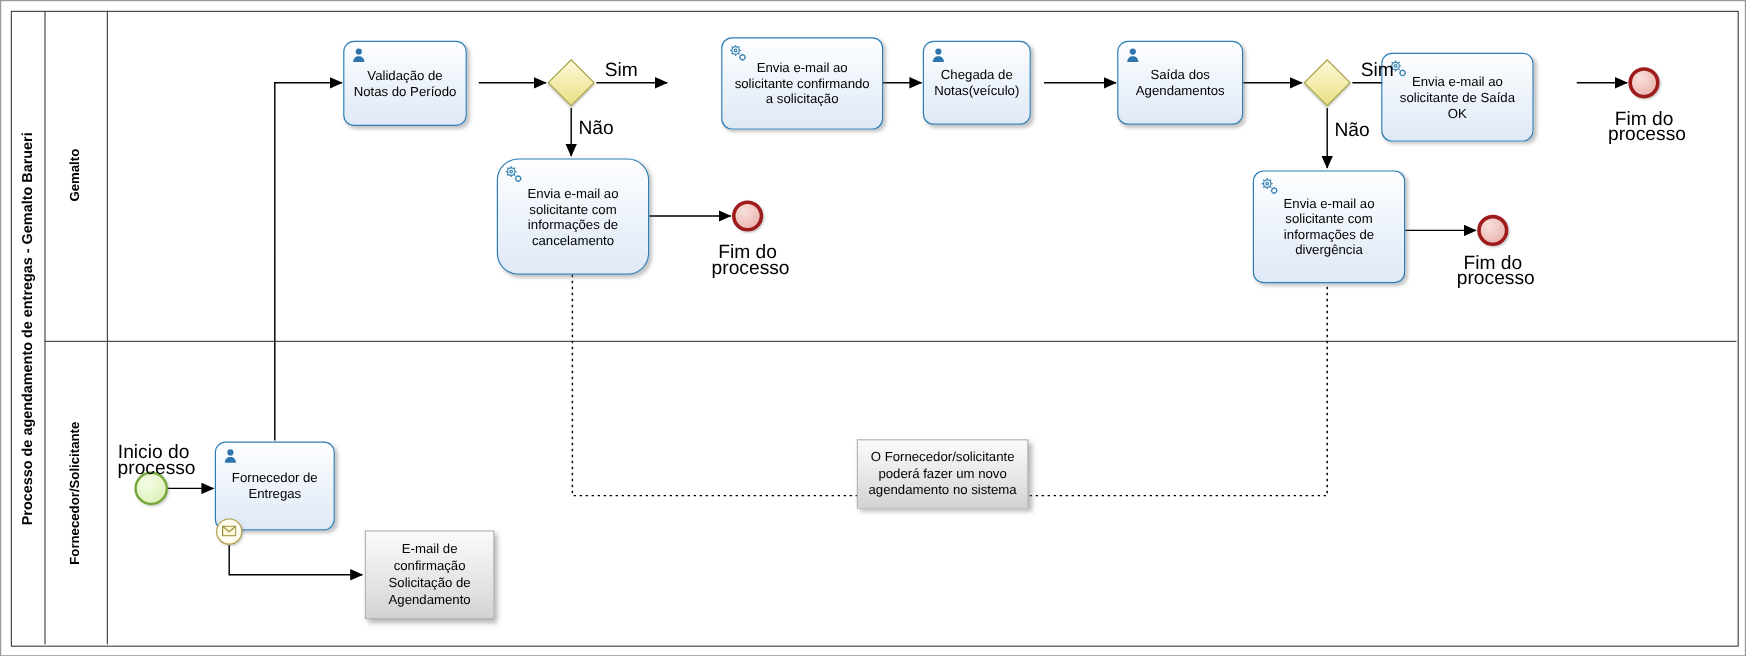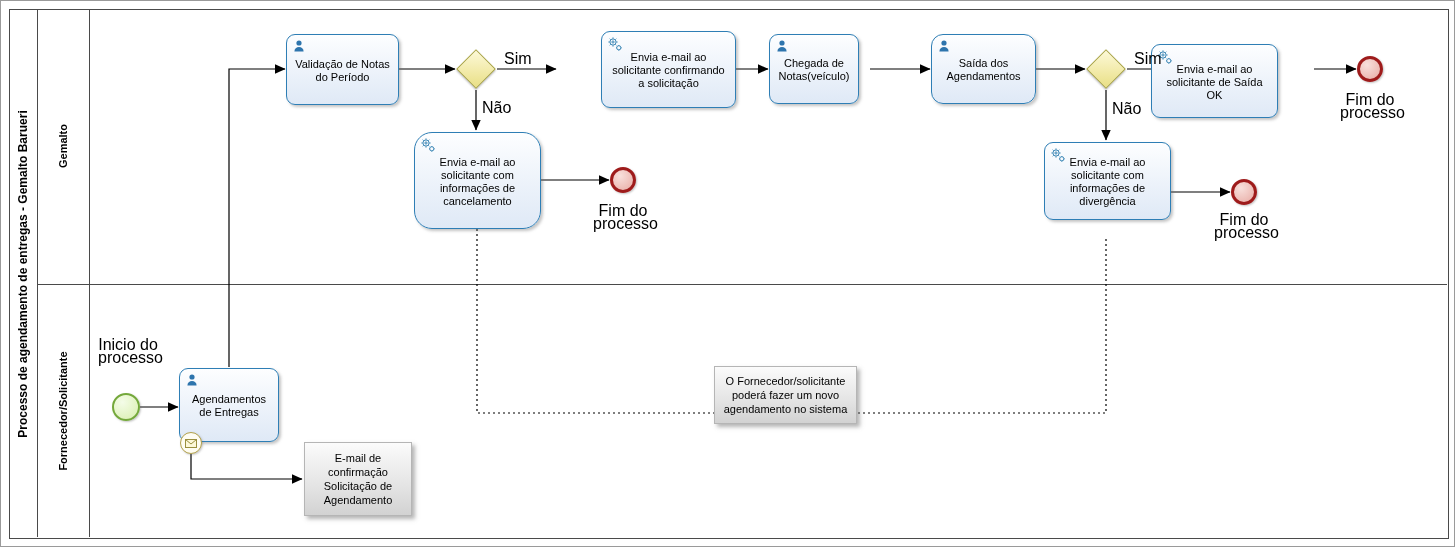--- a/index.html
+++ b/index.html
@@ -89,21 +89,21 @@
       <path d="M1313 68 H1355" marker-end="url(#arrow)"></path>
       <path d="M475 89 V129" marker-end="url(#arrow)"></path>
       <path d="M540 179 H608" marker-end="url(#arrow)"></path>
       <path d="M1105 89 V139" marker-end="url(#arrow)"></path>
       <path d="M1170 191 H1229" marker-end="url(#arrow)"></path>
       <path d="M190 453 V478 H301" marker-end="url(#arrow)"></path>
       <path d="M476 228 V412 H1105 V236" stroke-dasharray="2 3"></path>
     </g>
   </svg>
 
-  <div class="task" style="left:285px;top:33px;width:113px;height:71px;">
+  <div class="task" style="left:285px;top:33px;width:103px;height:71px;">
     <span class="icon">
       <svg width="14" height="14" viewBox="0 0 14 14">
           <circle cx="7" cy="4" r="2.6" fill="#2e75ad"></circle>
           <path d="M2.4 12.6 c0-3.2 2.1-4.7 4.6-4.7 s4.6 1.5 4.6 4.7 z" fill="#2e75ad"></path>
         </svg>
     </span>
     <span>Validação de Notas do Período</span>
   </div>
 
   <div class="task" style="left:556px;top:30px;width:135px;height:77px;margin-left:44px;">
@@ -124,21 +124,21 @@
   <div class="task" style="left:768px;top:33px;width:90px;height:70px;">
     <span class="icon">
       <svg width="14" height="14" viewBox="0 0 14 14">
           <circle cx="7" cy="4" r="2.6" fill="#2e75ad"></circle>
           <path d="M2.4 12.6 c0-3.2 2.1-4.7 4.6-4.7 s4.6 1.5 4.6 4.7 z" fill="#2e75ad"></path>
         </svg>
     </span>
     <span>Chegada de Notas(veículo)</span>
   </div>
 
-  <div class="task" style="left:930px;top:33px;width:105px;height:70px;border-radius:12px;">
+  <div class="task" style="left:930px;top:33px;width:105px;height:70px;">
     <span class="icon">
       <svg width="14" height="14" viewBox="0 0 14 14">
           <circle cx="7" cy="4" r="2.6" fill="#2e75ad"></circle>
           <path d="M2.4 12.6 c0-3.2 2.1-4.7 4.6-4.7 s4.6 1.5 4.6 4.7 z" fill="#2e75ad"></path>
         </svg>
     </span>
     <span>Saída dos Agendamentos</span>
   </div>
 
   <div class="task" style="left:1150px;top:31px;width:127px;height:74px;margin-top:12px;">
@@ -164,21 +164,21 @@
             <circle cx="6" cy="6" r="1.1"></circle>
             <path d="M6 1.4 V2.7 M6 9.3 V10.6 M1.4 6 H2.7 M9.3 6 H10.6 M2.7 2.7 L3.6 3.6 M8.4 8.4 L9.3 9.3 M9.3 2.7 L8.4 3.6 M3.6 8.4 L2.7 9.3"></path>
             <circle cx="11.8" cy="11.8" r="2.1"></circle>
             <path d="M11.8 9 V9.8 M11.8 13.8 V14.6 M9 11.8 H9.8 M13.8 11.8 H14.6"></path>
           </g>
         </svg>
     </span>
     <span>Envia e-mail ao solicitante com informações de cancelamento</span>
   </div>
 
-  <div class="task" style="left:1043px;top:141px;width:127px;height:78px;">
+  <div class="task" style="left:1043px;top:141px;width:127px;height:94px;">
     <span class="icon">
       <svg width="16" height="16" viewBox="0 0 16 16">
           <g stroke="#3a86b5" fill="none" stroke-width="1">
             <circle cx="6" cy="6" r="3.1"></circle>
             <circle cx="6" cy="6" r="1.1"></circle>
             <path d="M6 1.4 V2.7 M6 9.3 V10.6 M1.4 6 H2.7 M9.3 6 H10.6 M2.7 2.7 L3.6 3.6 M8.4 8.4 L9.3 9.3 M9.3 2.7 L8.4 3.6 M3.6 8.4 L2.7 9.3"></path>
             <circle cx="11.8" cy="11.8" r="2.1"></circle>
             <path d="M11.8 9 V9.8 M11.8 13.8 V14.6 M9 11.8 H9.8 M13.8 11.8 H14.6"></path>
           </g>
         </svg>
@@ -195,41 +195,41 @@
 
   <div class="event-start" style="left:111px;top:392px;"></div>
 
   <div class="task" style="left:178px;top:367px;width:100px;height:74px;">
     <span class="icon">
       <svg width="14" height="14" viewBox="0 0 14 14">
           <circle cx="7" cy="4" r="2.6" fill="#2e75ad"></circle>
           <path d="M2.4 12.6 c0-3.2 2.1-4.7 4.6-4.7 s4.6 1.5 4.6 4.7 z" fill="#2e75ad"></path>
         </svg>
     </span>
-    <span>Agendamentos de Entregas</span>
+    <span>Fornecedor de Entregas</span>
   </div>
 
   <div class="event-msg" style="left:179px;top:431px;">
     <span>
       <svg width="12" height="9" viewBox="0 0 12 9">
           <rect x="0.5" y="0.5" width="11" height="8" fill="#fdf8d8" stroke="#9a8f3e"></rect>
           <path d="M0.5 0.5 L6 5 L11.5 0.5" fill="none" stroke="#9a8f3e"></path>
         </svg>
     </span>
   </div>
 
   <div class="artifact" style="left:303px;top:441px;width:108px;height:74px;">
     <span>E-mail de confirmação Solicitação de Agendamento</span>
   </div>
 
   <div class="artifact" style="left:713px;top:365px;width:143px;height:58px;">
     <span>O Fornecedor/solicitante poderá fazer um novo agendamento no sistema</span>
   </div>
 
-  <div class="flow-label" style="left:97px;top:337px;width:60px;">Inicio do processo</div>
+  <div class="flow-label" style="left:97px;top:370px;width:60px;">Inicio do processo</div>
   <div class="flow-label" style="left:503px;top:51px;width:30px;text-align:left;">Sim</div>
   <div class="flow-label" style="left:481px;top:100px;width:32px;text-align:left;">Não</div>
   <div class="flow-label" style="left:1133px;top:51px;width:30px;text-align:left;">Sim</div>
   <div class="flow-label" style="left:1111px;top:101px;width:32px;text-align:left;">Não</div>
   <div class="flow-label" style="left:1339px;top:92px;width:60px;">Fim do processo</div>
   <div class="flow-label" style="left:592px;top:203px;width:60px;">Fim do processo</div>
   <div class="flow-label" style="left:1213px;top:212px;width:60px;">Fim do processo</div>
 
 </div>
 

